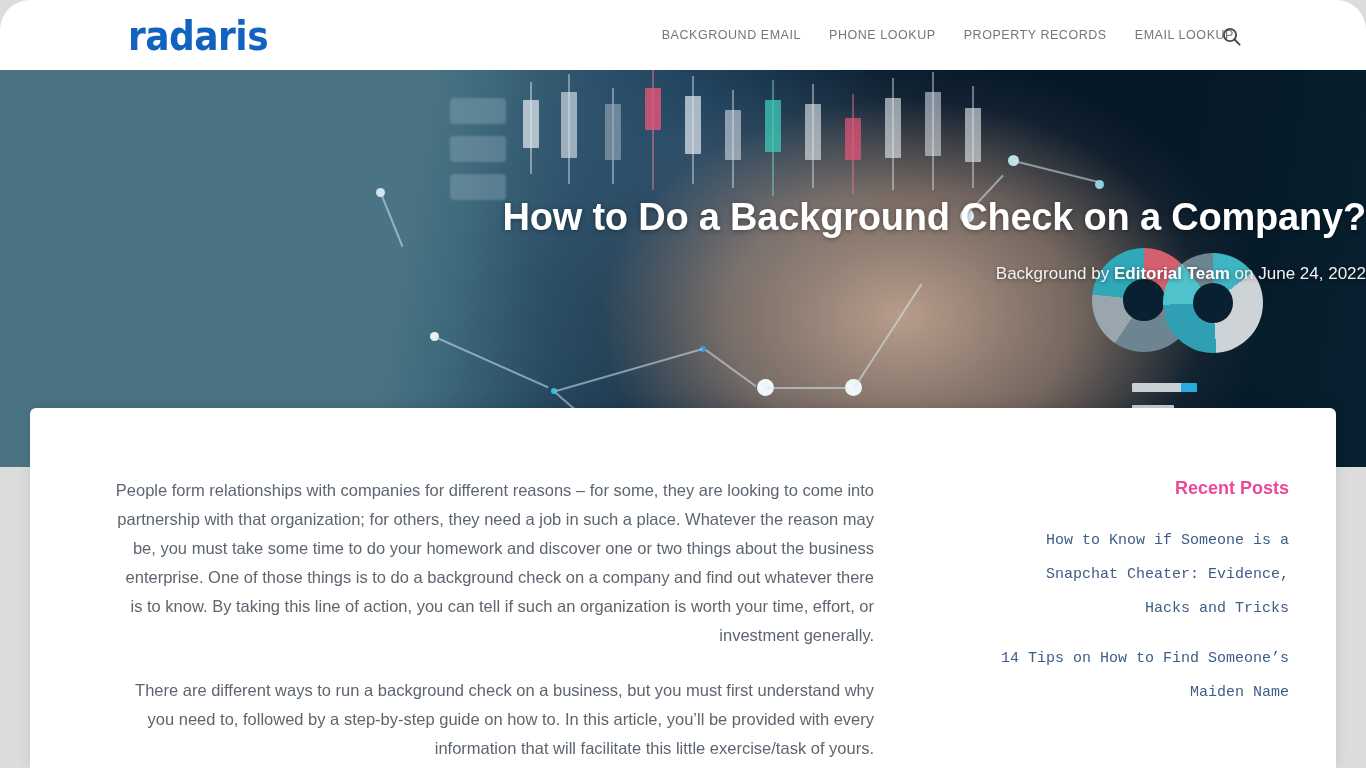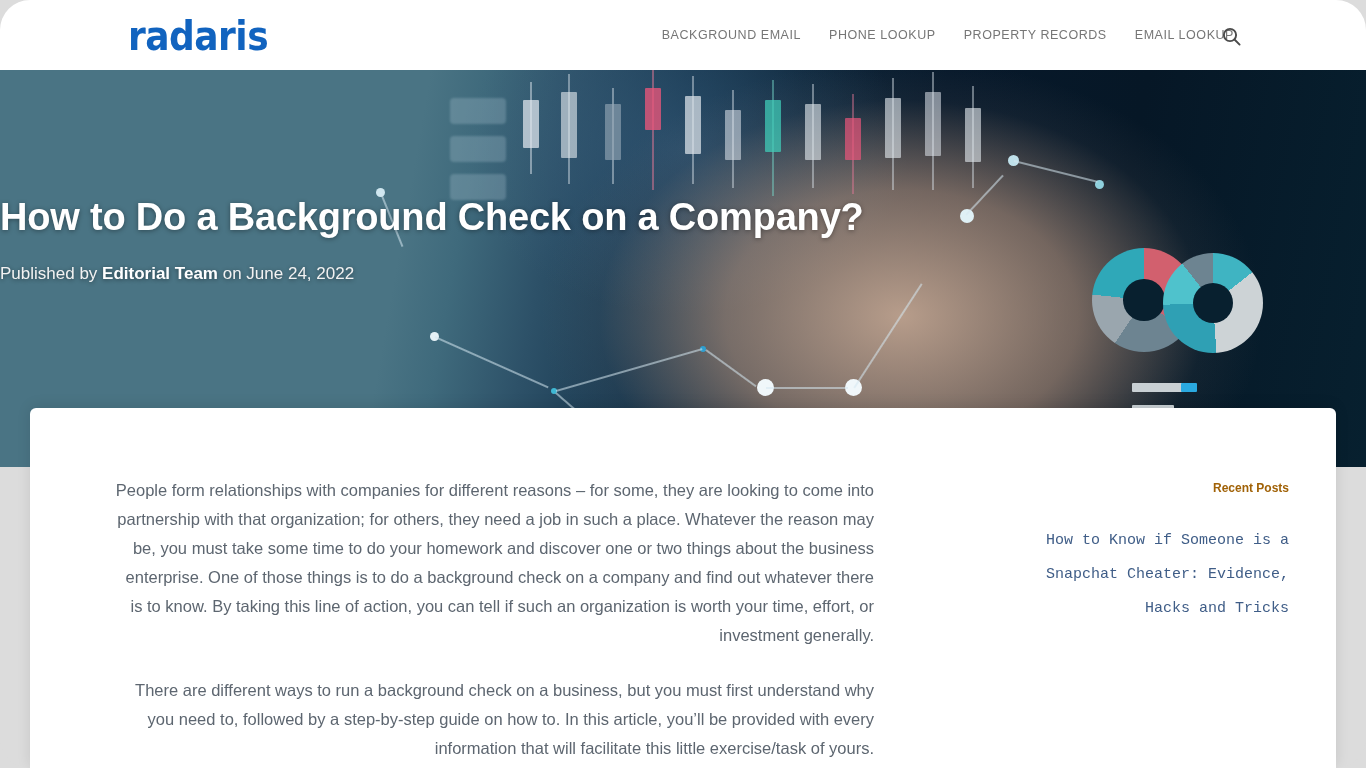--- a/index.html
+++ b/index.html
@@ -152,21 +152,21 @@
     background-size: 9px 9px;
     filter: blur(0.3px);
   }
 
   .hero-content {
     position: absolute;
     top: 0; left: 0;
     width: 1366px;
     height: 397px;
     z-index: 10;
-    text-align: left;
+    text-align: right;
   }
 
   .hero-title {
     position: absolute;
     top: 124px;
     width: 100%;
     font-size: 38px;
     line-height: 46px;
     font-weight: 700;
     color: #ffffff;
@@ -223,24 +223,24 @@
   }
 
   .sidebar {
     position: absolute;
     left: 959px;
     top: 68px;
     width: 300px;
   }
 
   .sidebar-title {
-    font-size: 12px;
+    font-size: 18px;
     line-height: 24px;
     font-weight: 700;
-    color: #a16207;
+    color: #ec4899;
     margin-bottom: 24px;
   }
 
   .recent-list { list-style: none; padding-left: 11px; }
 
   .recent-list li { margin-bottom: 16px; font-family: Liberation Mono, monospace; }
 
   .recent-link {
     display: block;
     font-size: 15px;
@@ -352,21 +352,21 @@
     <div class="barrow" style="left:1132px;top:313px;width:62px;background:#c9d0d4;"></div>
     <div class="barrow" style="left:1181px;top:313px;width:16px;background:#2aa9e0;"></div>
     <div class="barrow" style="left:1132px;top:335px;width:42px;background:#c9d0d4;"></div>
     <div class="barrow" style="left:1132px;top:357px;width:48px;background:#c9d0d4;"></div>
     <div class="barrow" style="left:1132px;top:378px;width:58px;background:#c9d0d4;"></div>
     <div class="barrow" style="left:1182px;top:378px;width:22px;background:#2aa9e0;"></div>
 
     <div class="hero-content">
       <h1 class="hero-title">How to Do a Background Check on a Company?</h1>
       <div class="hero-byline">
-        <span>Published by</span>
+        <span>Background by</span>
         <b>Editorial Team</b>
         <span>on</span>
         <span>June 24, 2022</span>
       </div>
     </div>
   </section>
 
   <main class="content-card">
     <div class="card-inner">
 
@@ -374,20 +374,23 @@
         <p>People form relationships with companies for different reasons – for some, they are looking to come into partnership with that organization; for others, they need a job in such a place. Whatever the reason may be, you must take some time to do your homework and discover one or two things about the business enterprise. One of those things is to do a background check on a company and find out whatever there is to know. By taking this line of action, you can tell if such an organization is worth your time, effort, or investment generally.</p>
         <p>There are different ways to run a background check on a business, but you must first understand why you need to, followed by a step-by-step guide on how to. In this article, you’ll be provided with every information that will facilitate this little exercise/task of yours.</p>
       </article>
 
       <aside class="sidebar">
         <h2 class="sidebar-title">Recent Posts</h2>
         <ul class="recent-list">
           <li>
             <a class="recent-link">How to Know if Someone is a Snapchat Cheater: Evidence, Hacks and Tricks</a>
           </li>
+          <li>
+            <a class="recent-link">14 Tips on How to Find Someone’s Maiden Name</a>
+          </li>
 
         </ul>
       </aside>
 
     </div>
   </main>
 
 </div>
 
 </body></html>

